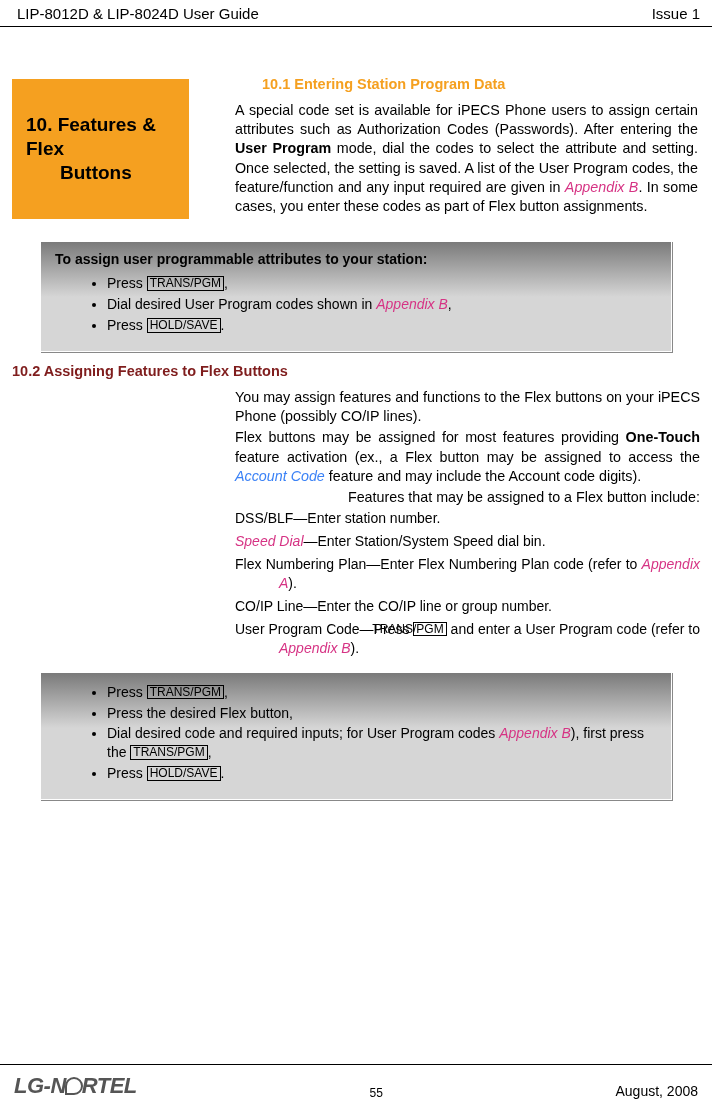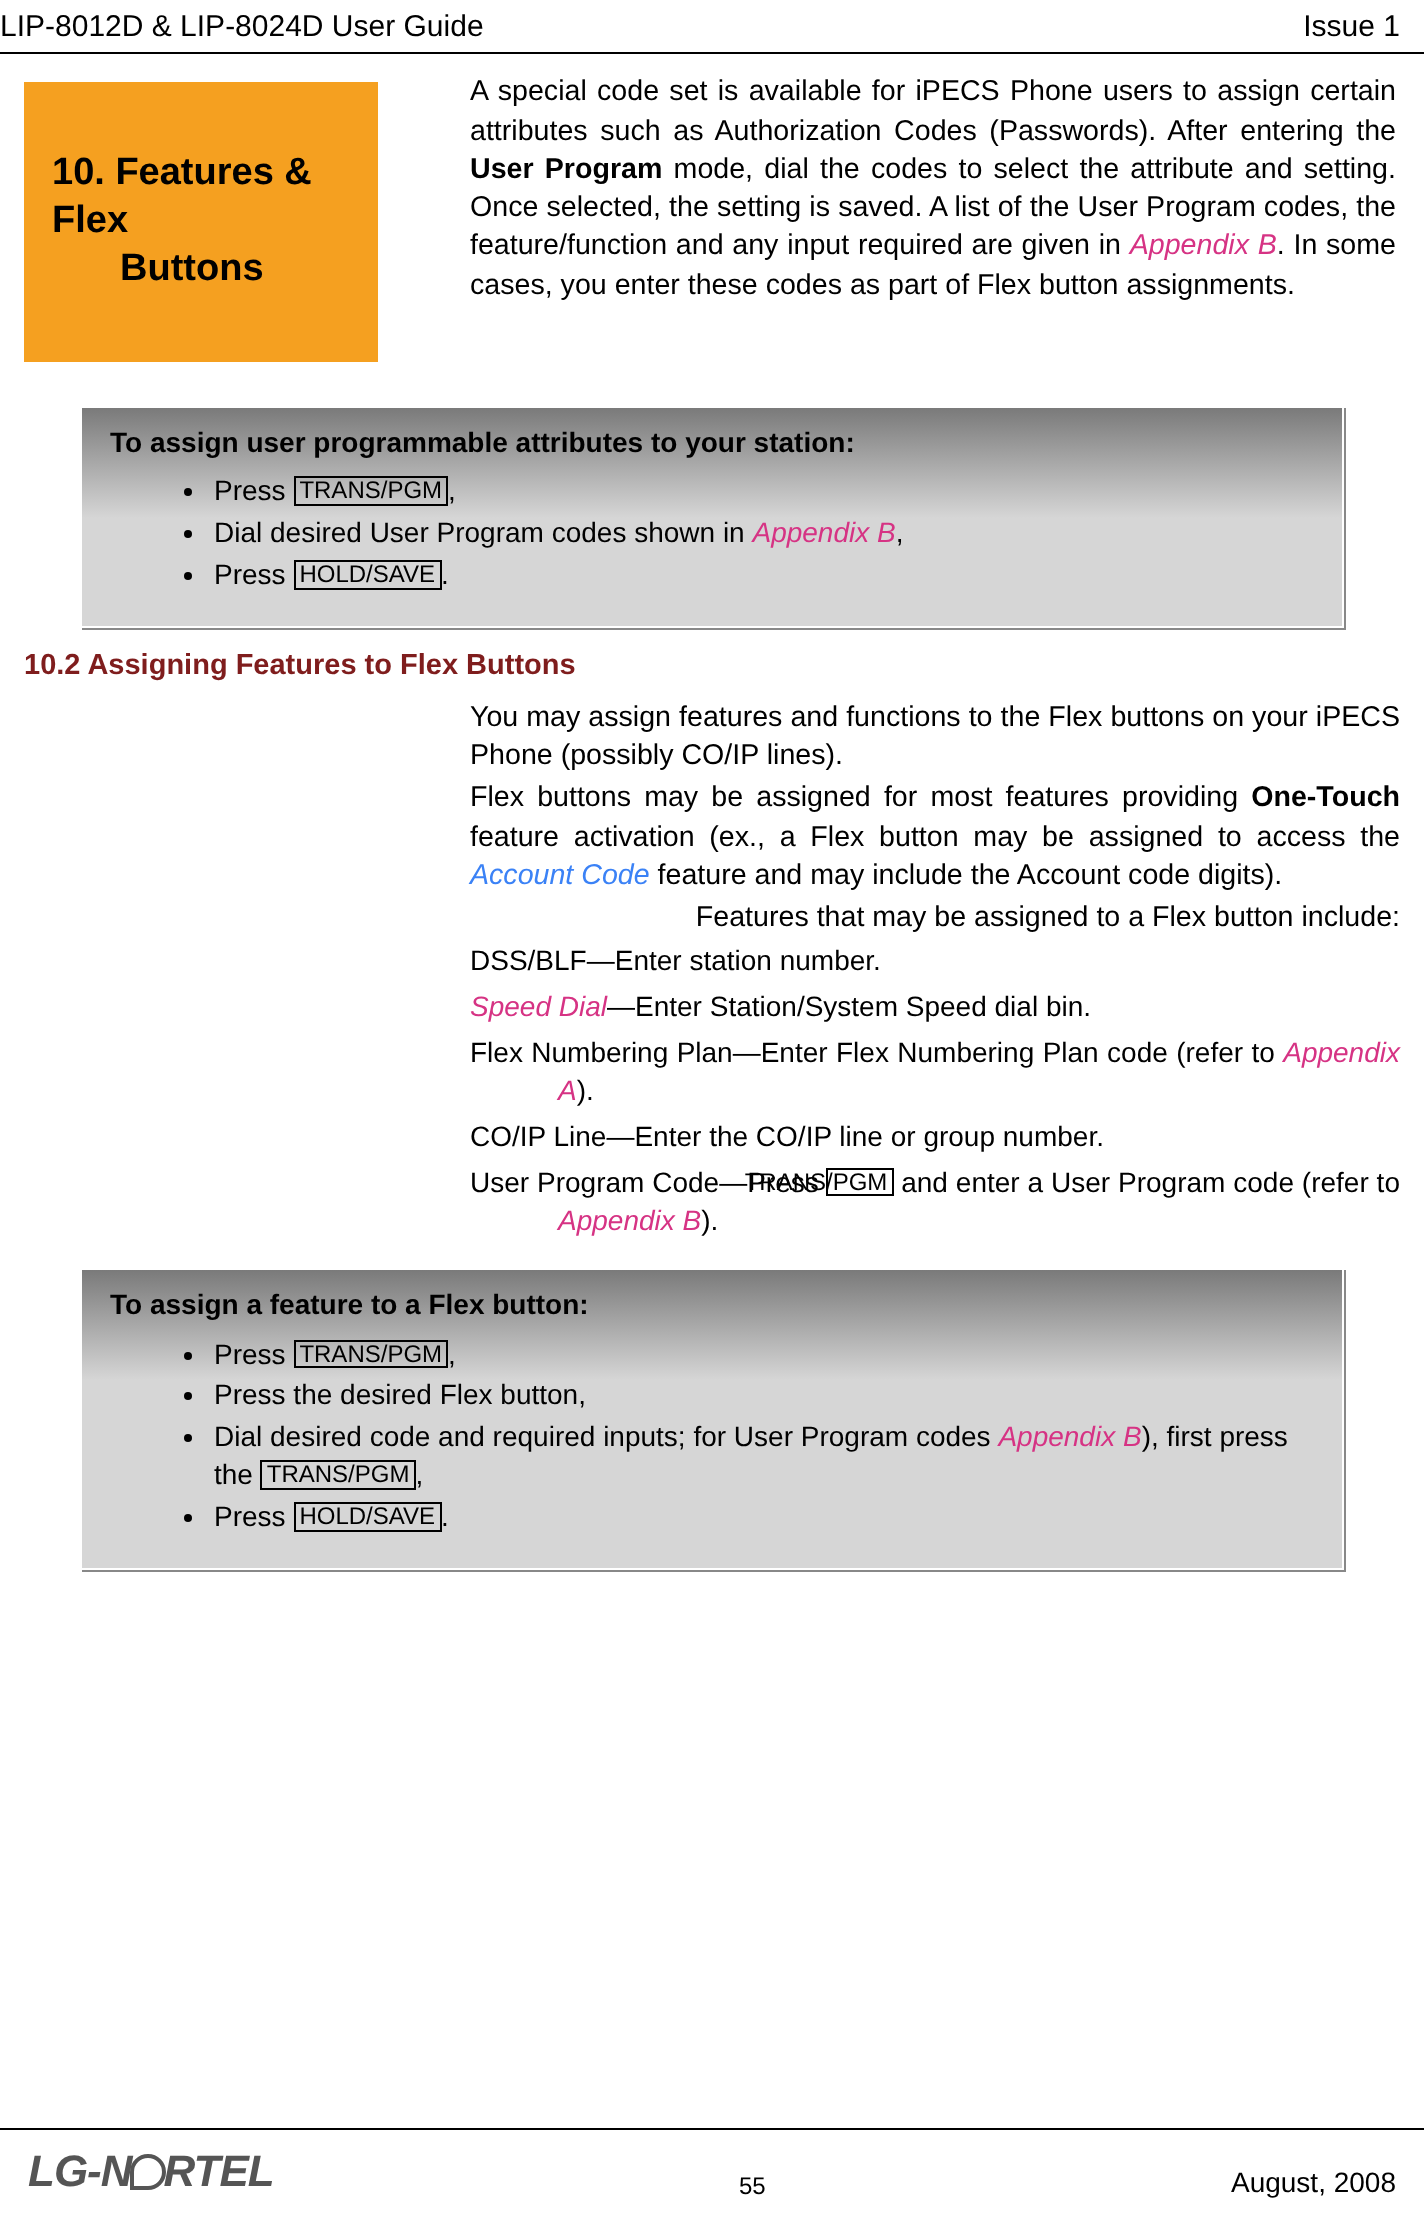--- a/index.html
+++ b/index.html
@@ -9,21 +9,21 @@
     height: 1109px;
     background: #fff;
     color: #000;
     position: relative;
     font-size: 14.3px;
     line-height: 1.35;
   }
   .page-header {
     display: flex;
     justify-content: space-between;
-    padding: 4px 12px 2px 0;
+    padding: 4px 12px 2px 17px;
     border-bottom: 1px solid #000;
     font-size: 15px;
   }
   .content {
     padding: 10px 12px 0 12px;
   }
   .top-row { position: relative; }
   .orange-box {
     background: #f5a020;
     color: #000;
@@ -146,20 +146,21 @@
   <span>LIP-8012D &amp; LIP-8024D User Guide</span>
   <span>Issue 1</span>
 </div>
 
 <div class="content">
   <div class="top-row clearfix">
     <div class="orange-box">
       <div>10. Features &amp; Flex</div>
       <div>Buttons</div>
     </div>
+    <div class="section-heading" style="margin-left:250px;">10.1   Entering Station Program Data</div>
     <p class="intro-para">
       <span>A special code set is available for iPECS Phone users to assign certain attributes such as Authorization Codes (Passwords).  After entering the </span><b>User Program</b><span> mode, dial the codes to select the attribute and setting.  Once selected, the setting is saved.  A list of the User Program codes, the feature/function and any input required are given in </span><span class="appendix">Appendix B</span><span>.  In some cases, you enter these codes as part of Flex button assignments.</span>
     </p>
   </div>
 
   <div class="instruction-box">
     <div class="instruction-title">To assign user programmable attributes to your station:</div>
     <ul>
       <li>
         <span>Press </span><span class="keycap">TRANS/PGM</span><span>,</span>
@@ -189,21 +190,20 @@
     <div class="item">
       <span>Flex Numbering Plan—Enter Flex Numbering Plan code (refer to </span><span class="appendix-nobold">Appendix A</span><span>).</span>
     </div>
     <div class="item">CO/IP Line—Enter the CO/IP line or group number.</div>
     <div class="item">
       <span>User Program Code—Press </span><span class="keycap">TRANS/PGM</span><span> and enter a User Program code (refer to </span><span class="appendix-nobold">Appendix B</span><span>).</span>
     </div>
   </div>
 
   <div class="instruction-box">
-    <div class="instruction-title">To assign a feature to a Flex button:</div>
     <ul>
       <li>
         <span>Press </span><span class="keycap">TRANS/PGM</span><span>,</span>
       </li>
       <li>Press the desired Flex button,</li>
       <li>
         <span>Dial desired code and required inputs; for User Program codes </span><span class="appendix-nobold">Appendix B</span><span>), first press the </span><span class="keycap">TRANS/PGM</span><span>,</span>
       </li>
       <li>
         <span>Press </span><span class="keycap">HOLD/SAVE</span><span>.</span>

